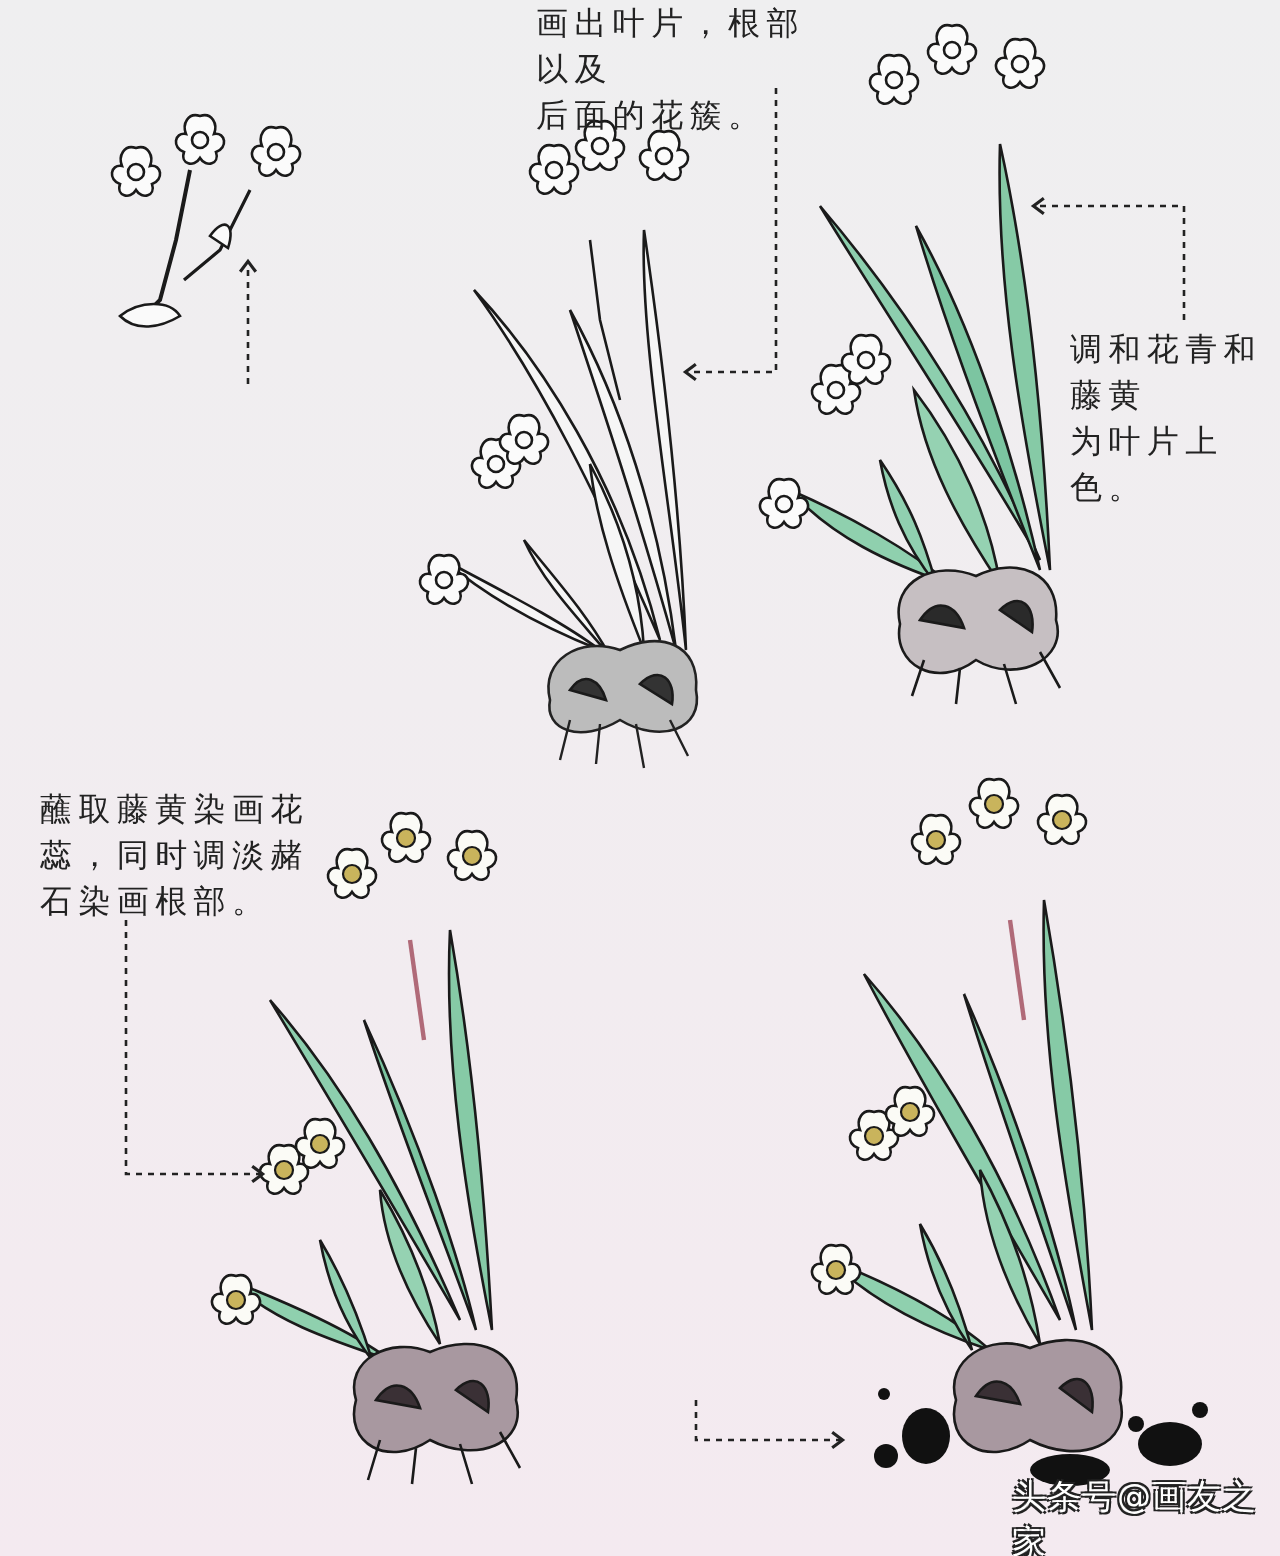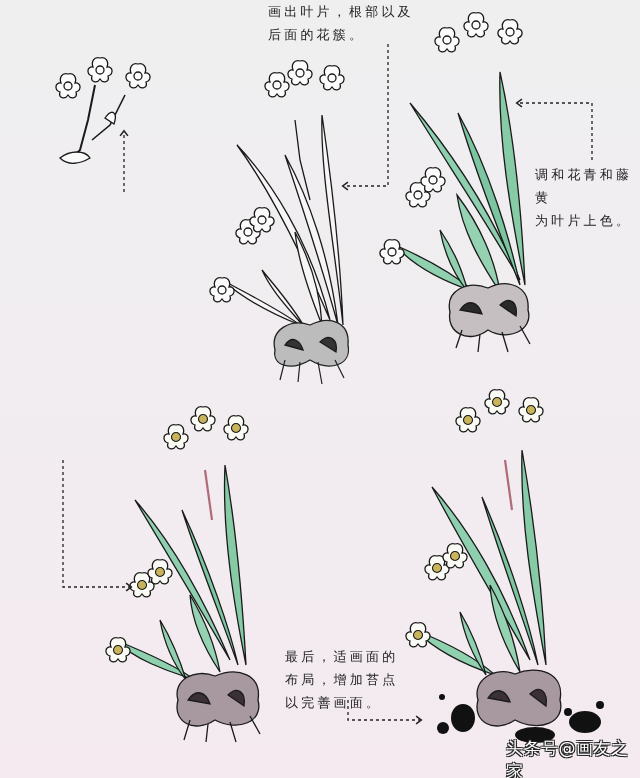--- a/index.html
+++ b/index.html
@@ -5,21 +5,21 @@
   html, body { margin: 0; padding: 0; }
   body {
     width: 640px; height: 778px; overflow: hidden;
     background: #f2eef0;
     font-family: "DejaVu Sans", sans-serif;
     position: relative;
   }
   .canvas { position: absolute; left: 0; top: 0; width: 640px; height: 778px;
     background: linear-gradient(180deg, #efeff0 0%, #f1edf0 45%, #f4eaf0 100%); }
   .caption {
-    position: absolute; color: #222; font-size: 13px; line-height: 23px;
+    position: absolute; color: #222; font-size: 16px; line-height: 23px;
     letter-spacing: 3.2px; white-space: pre-line;
   }
   svg.art { position: absolute; left: 0; top: 0; }
   .watermark {
     position: absolute; left: 506px; top: 737px; font-size: 17px; color: #fff;
     letter-spacing: 0.5px;
     text-shadow: -1px -1px 0 #222, 1px -1px 0 #222, -1px 1px 0 #222, 1px 1px 0 #222;
   }
 </style>
 </head>
@@ -159,18 +159,18 @@
       </g>
     </g>
 
     <path d="M348,700 L348,720 L420,720" fill="none" stroke="#222" stroke-width="1.3" stroke-dasharray="3,3" marker-end="url(#arr)"></path>
   </svg>
 
   <div class="caption" style="left:268px; top:0px; width:150px;">画出叶片，根部以及
 后面的花簇。</div>
   <div class="caption" style="left:535px; top:163px; width:110px;">调和花青和藤黄
 为叶片上色。</div>
-  <div class="caption" style="left:285px; top:645px; width:130px;">最后，适画面的
-布局，增加苔点
-以完善画面。</div>
+  <div class="caption" style="left:20px; top:393px; width:140px;">蘸取藤黄染画花
+蕊，同时调淡赭
+石染画根部。</div>
 
   <div class="watermark">头条号@画友之家</div>
 </div>
 
 </body></html>

